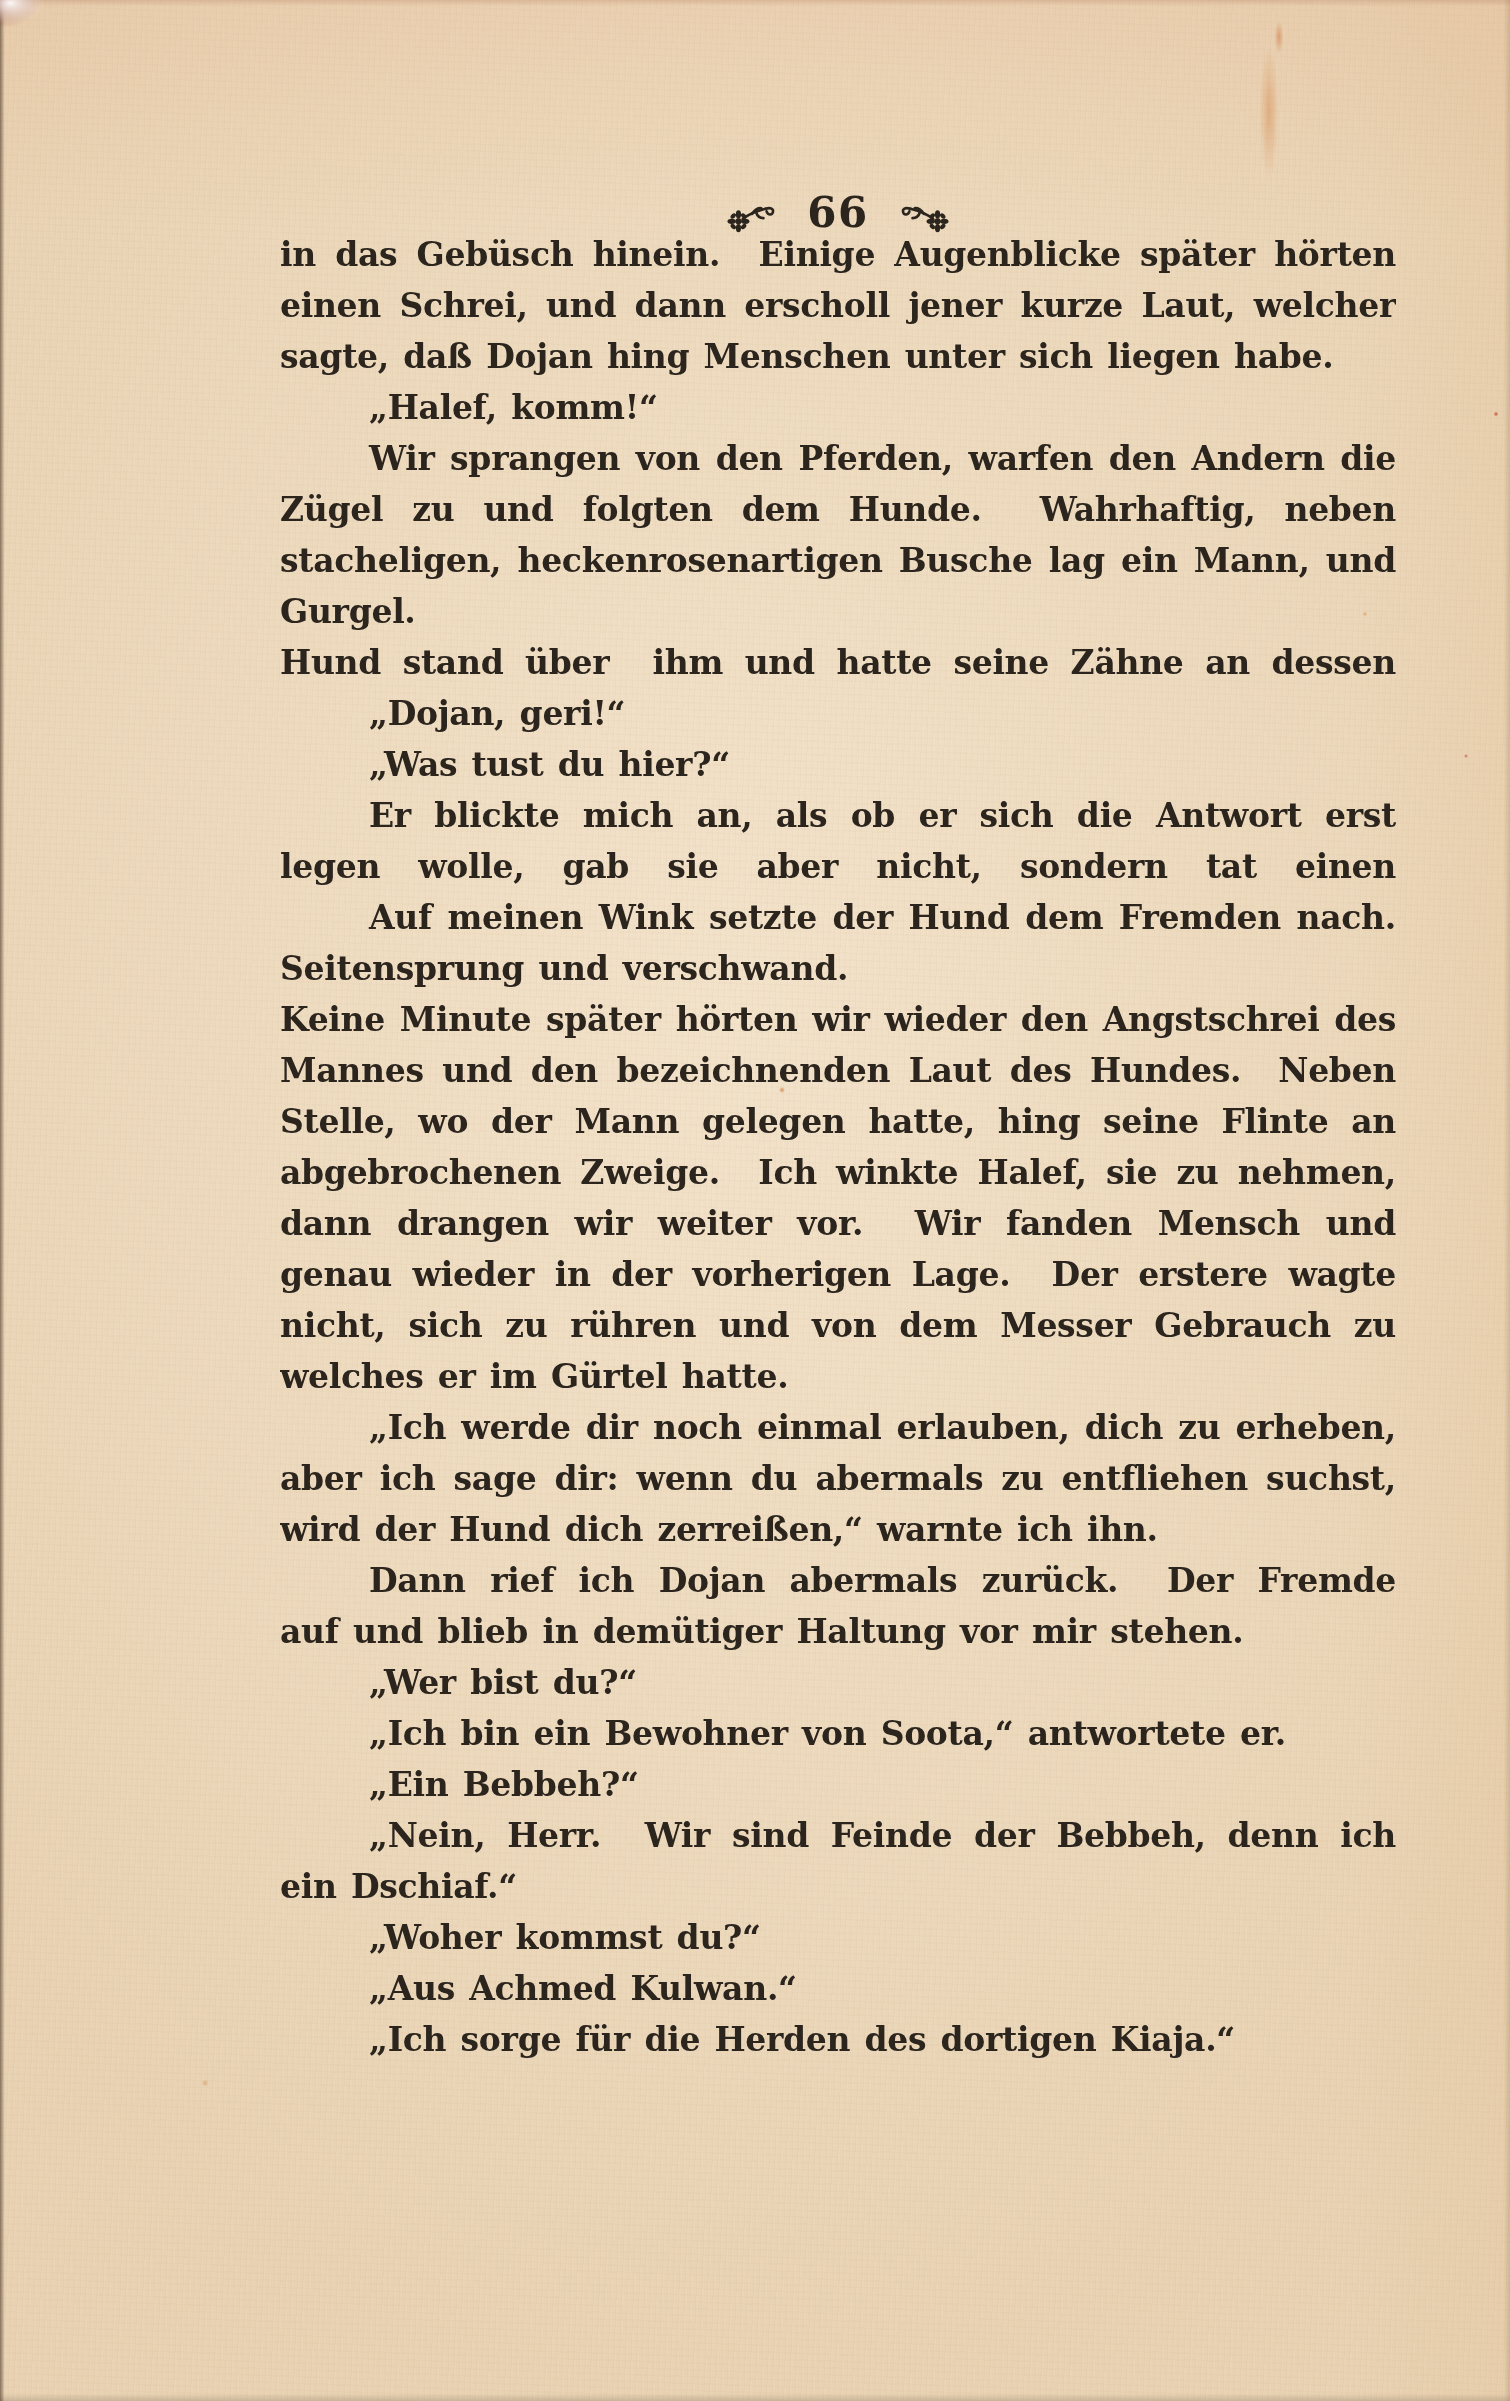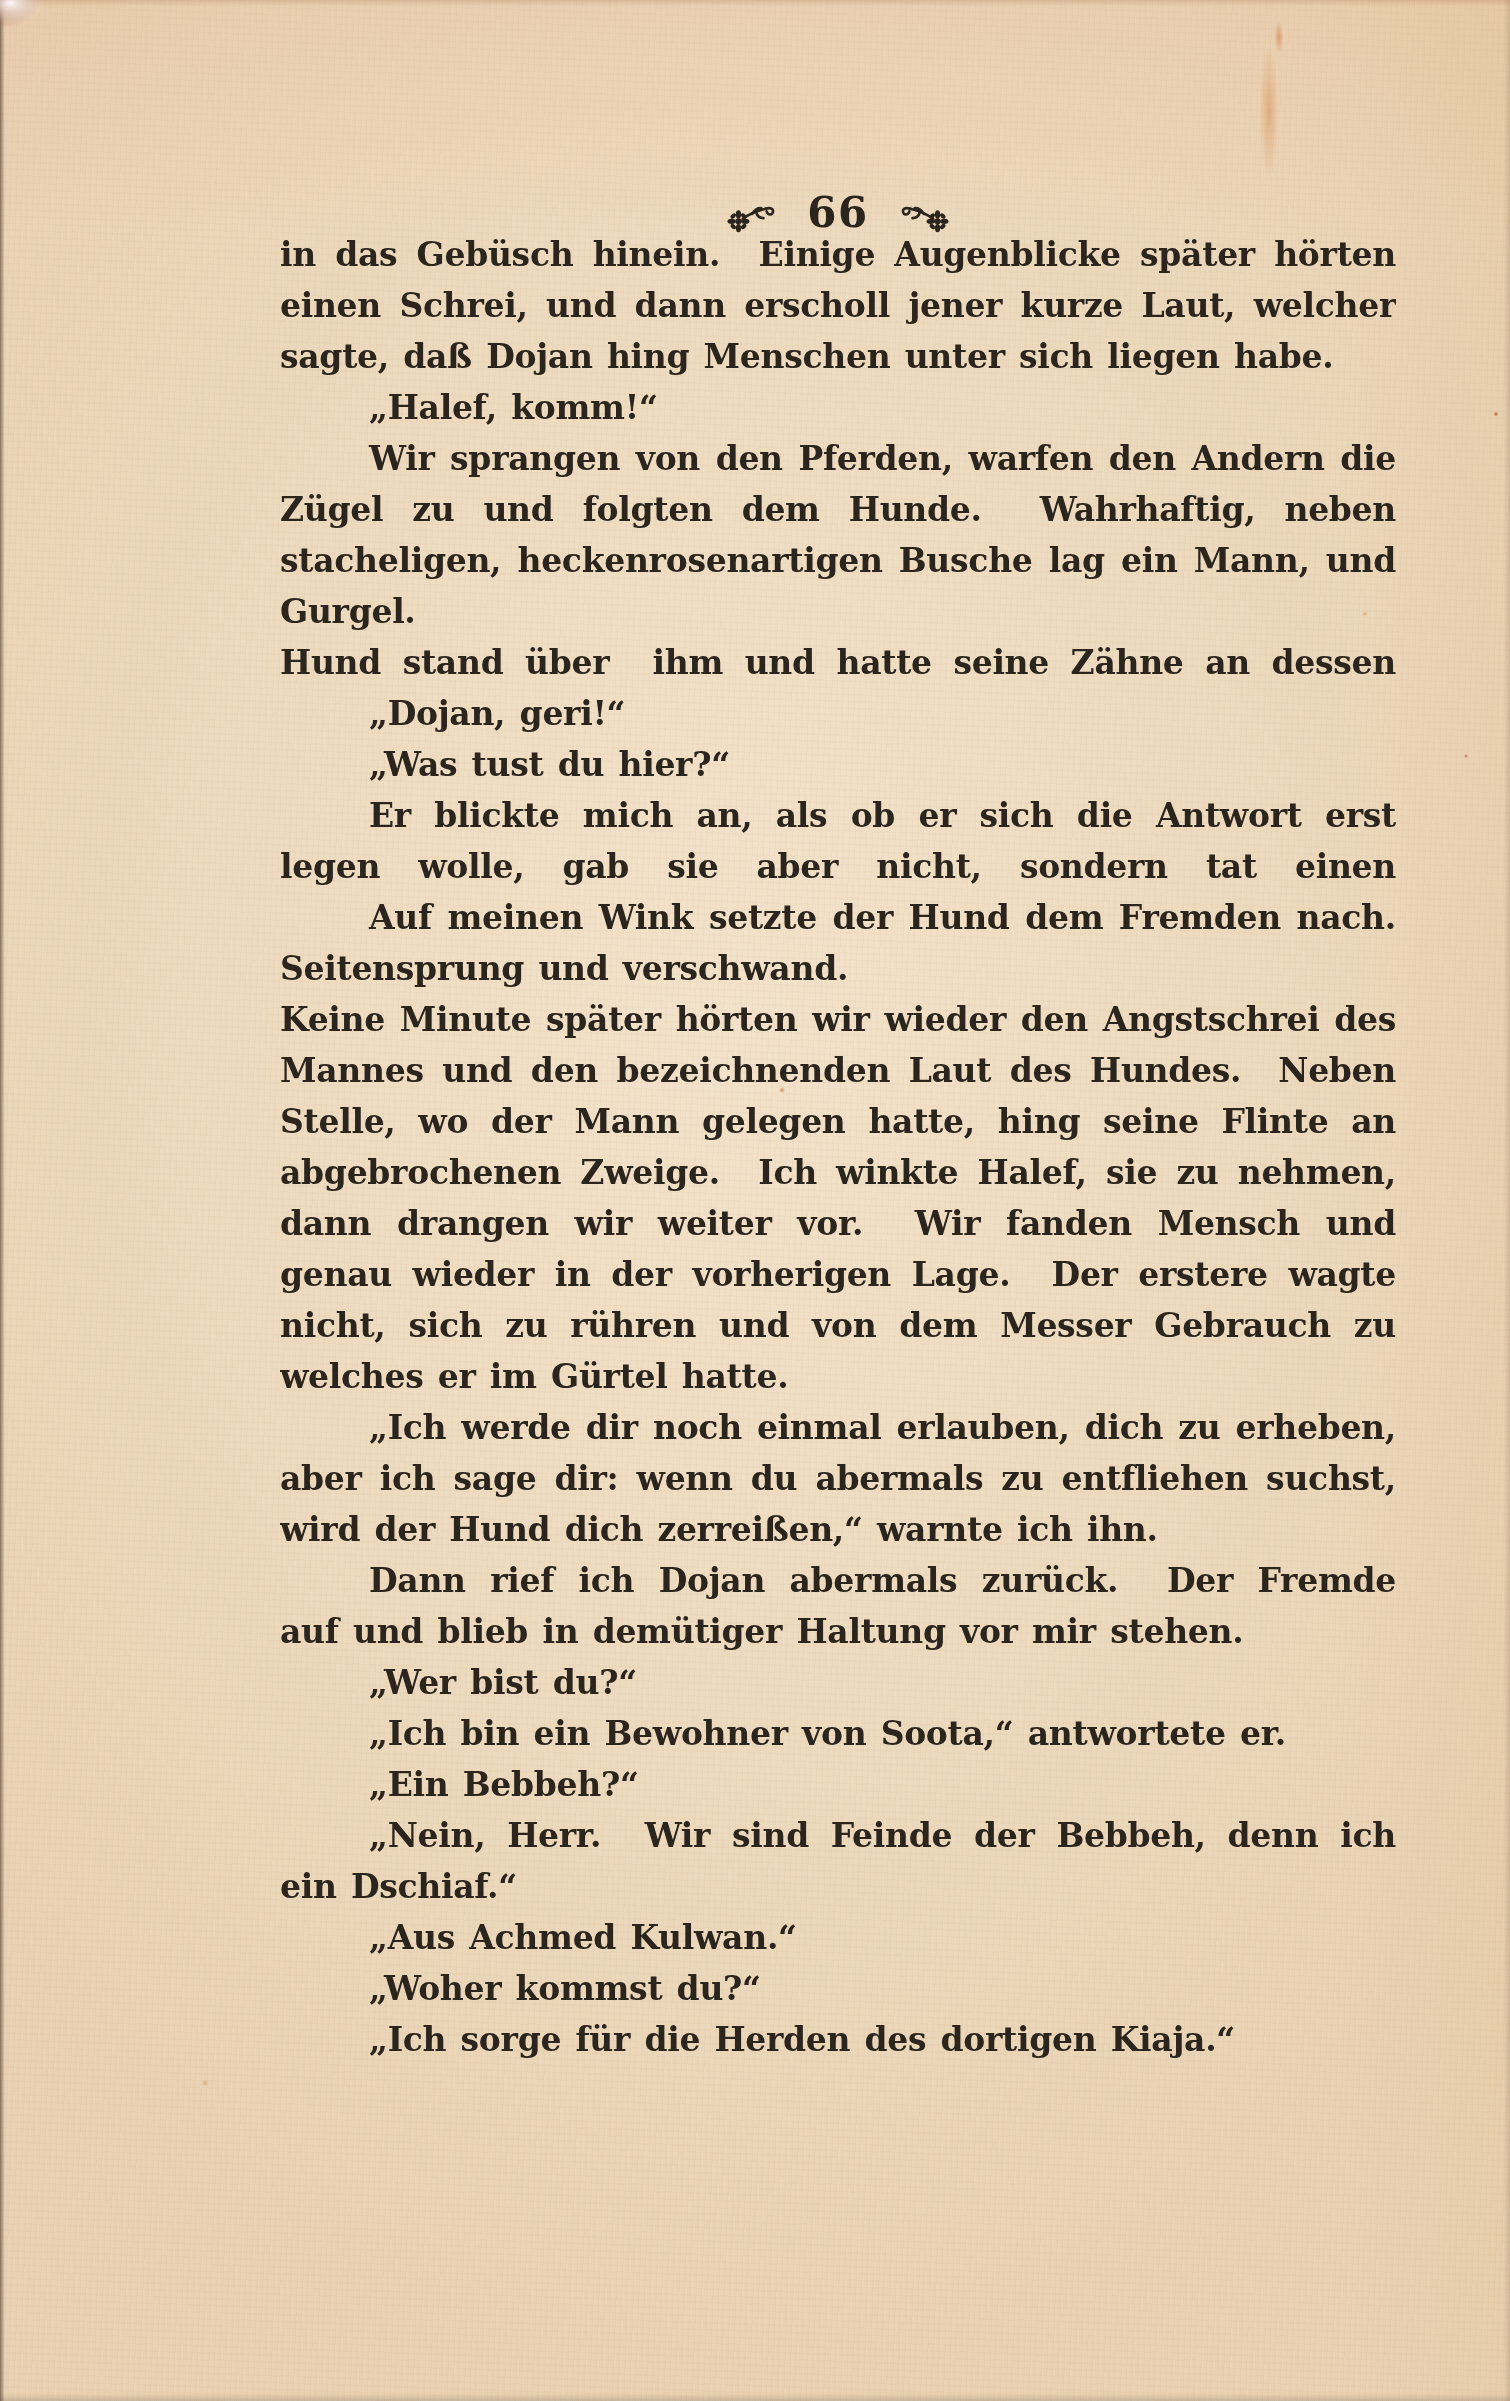--- a/index.html
+++ b/index.html
@@ -161,17 +161,17 @@
     <div class="line indent just">„Ich werde dir noch einmal erlauben, dich zu erheben,</div>
     <div class="line just">aber ich sage dir: wenn du abermals zu entfliehen suchst, so</div>
     <div class="line">wird der Hund dich zerreißen,“ warnte ich ihn.</div>
     <div class="line indent just">Dann rief ich Dojan abermals zurück.  Der Fremde stand</div>
     <div class="line">auf und blieb in demütiger Haltung vor mir stehen.</div>
     <div class="line indent">„Wer bist du?“</div>
     <div class="line indent">„Ich bin ein Bewohner von Soota,“ antwortete er.</div>
     <div class="line indent">„Ein Bebbeh?“</div>
     <div class="line indent just">„Nein, Herr.  Wir sind Feinde der Bebbeh, denn ich bin</div>
     <div class="line">ein Dschiaf.“</div>
+    <div class="line indent">„Woher kommst du?“</div>
     <div class="line indent">„Aus Achmed Kulwan.“</div>
-    <div class="line indent">„Woher kommst du?“</div>
     <div class="line indent">„Ich sorge für die Herden des dortigen Kiaja.“</div>
   </div>
 
 
 </body></html>

